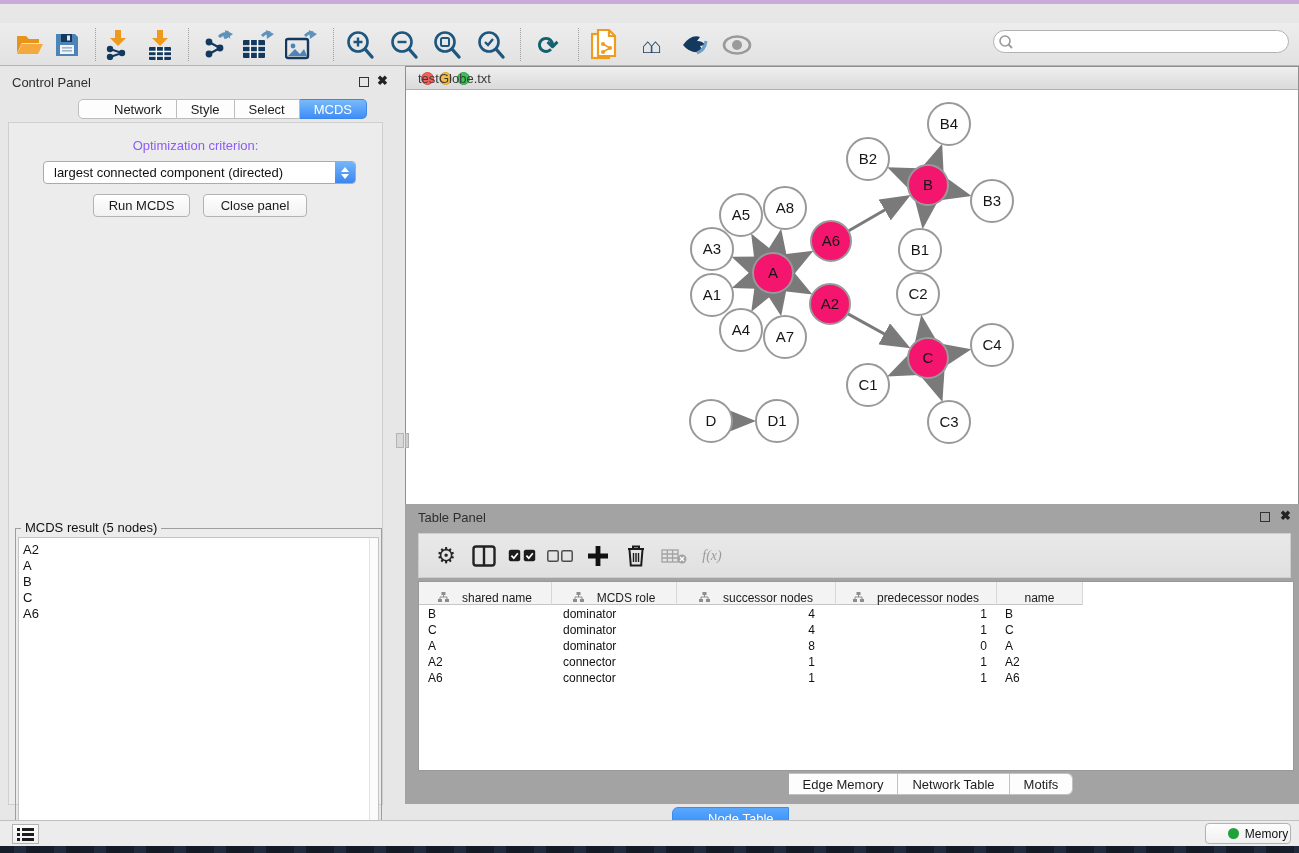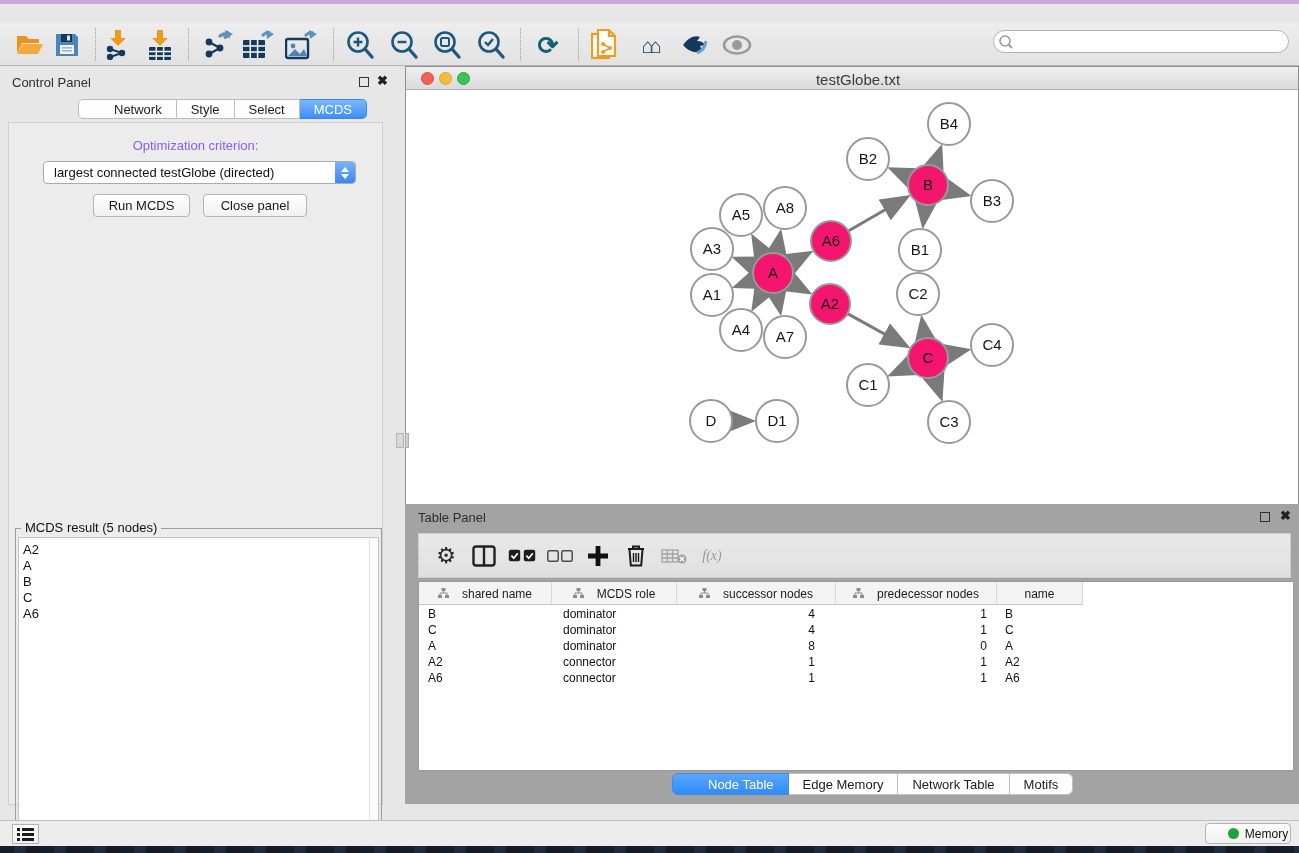--- a/index.html
+++ b/index.html
@@ -83,21 +83,21 @@
   .v-grip { position:absolute; left:396px; top:429px; width:8px; height:15px;
     background:#d8d8d8; border:1px solid #b5b5b5; }
 
   
   .net-window { position:absolute; left:405px; top:62px; width:894px; height:455px;
     background:#fff; border:1px solid #8f8f8f; }
   .net-titlebar { position:absolute; left:0; top:0; right:0; height:23px;
     background:linear-gradient(#efefef,#dadada); border-bottom:1px solid #b2b2b2; }
   .net-titlebar .tl { top:5px; }
   .net-titlebar .tl.red { left:15px; } .net-titlebar .tl.yel { left:33px; } .net-titlebar .tl.grn { left:51px; }
-  .net-title { position:absolute; left:12px; right:0; top:4px; text-align:center; font-size:15px; color:#3b3b3b; }
+  .net-title { position:absolute; left:12px; right:0; top:4px; font-size:13px; color:#3b3b3b; }
   .net-canvas { position:absolute; left:0; top:23px; width:892px; height:430px; background:#fff; }
   .resize-grip { position:absolute; right:1px; bottom:1px; width:12px; height:12px;
     background:
       linear-gradient(135deg, transparent 50%, transparent 50%),
       repeating-linear-gradient(135deg, transparent 0 3px, #b5b5b5 3px 4px); }
   .net-left-grip { position:absolute; left:-1px; top:366px; width:4px; height:15px;
     background:#cfcfcf; border:1px solid #b0b0b0; }
 
   
   .table-panel { position:absolute; left:405px; top:500px; width:894px; height:300px; background:#a3a3a3; }
@@ -108,31 +108,31 @@
     background:linear-gradient(#e9e9e9,#e0e0e0); border:1px solid #cdcdcd; display:flex; align-items:center; }
   .tpi { width:38px; height:34px; display:flex; align-items:center; justify-content:center; }
   .tpi.first { margin-left:8px; }
   .glyph-gear { font-size:22px; color:#262626; line-height:1; }
   .glyph-fx { font-family:"Liberation Serif", serif; font-style:italic; font-size:14px; color:#9b9b9b; }
 
   .tbl { position:absolute; left:13px; top:77px; width:876px; height:190px;
     background:#fff; border:1px solid #989898; overflow:hidden; }
   .tbl-header { position:absolute; left:0; top:0; height:23px; display:flex;
     border-bottom:1px solid #c6c6c6; background:#f3f3f3; }
-  .th { display:flex; align-items:center; justify-content:center; gap:13px;
+  .th { display:flex; align-items:flex-end; justify-content:center; gap:13px;
     font-size:12px; color:#1c1c1c; border-right:1px solid #d7d7d7; height:23px; }
   .tbl-body { position:absolute; left:0; top:24px; right:0; }
   .trow { display:flex; height:16px; align-items:center; }
   .tcell { font-size:12px; color:#111; white-space:nowrap; overflow:hidden; }
 
   .tp-tabs { position:absolute; left:267px; top:269px; height:22px; display:flex; }
   .tp-tabs .seg { height:22px; font-size:13px; border-radius:0; border-color:#c2c2c2; }
   .tp-tabs .seg:first-child { border-radius:6px 0 0 6px; }
   .tp-tabs .seg:last-child { border-radius:0 6px 6px 0; }
-  .tp-tabs .seg.active { background:linear-gradient(#5aa7fd,#2f8bfb); color:#fff; border-color:#3f8ce8; }
+  .tp-tabs .seg.active { background:linear-gradient(#5aa7fd,#2f8bfb); color:#fff; border-color:#3f8ce8;margin-top:34px; }
 
   
   .statusbar { position:absolute; left:0; top:816px; width:1299px; height:26px;
     background:#ececec; border-top:1px solid #c0c0c0; }
   .list-btn { position:absolute; left:12px; top:3px; width:27px; height:20px;
     background:linear-gradient(#fcfcfc,#efefef); border:1px solid #b2b2b2;
     display:flex; align-items:center; justify-content:center; }
   .memory-btn { position:absolute; right:8px; top:2px; width:86px; height:21px;
     background:linear-gradient(#fdfdfd,#f0f0f0); border:1px solid #b2b2b2; border-radius:4px;
     display:flex; align-items:center; justify-content:center; gap:6px; font-size:12px; color:#111;padding-left:20px; }
@@ -297,21 +297,21 @@
       <div class="cp-tabs">
           <div class="seg">Network</div>
           <div class="seg">Style</div>
           <div class="seg">Select</div>
           <div class="seg active">MCDS</div>
         </div>
 
       <div class="cp-inner">
         <div class="opt-label">Optimization criterion:</div>
         <div class="dropdown">
-          <span class="dd-text">largest connected testGlobe (directed)</span>
+          <span class="dd-text">largest connected component (directed)</span>
           <span class="dd-stepper">
             <span class="tri-up"></span>
               <span class="tri-dn"></span>
           </span>
         </div>
         <div class="cp-btn btn-run">Run MCDS</div>
         <div class="cp-btn btn-closep">Close panel</div>
 
         <div class="groupbox">
           <span class="legend">MCDS result (5 nodes)</span>

